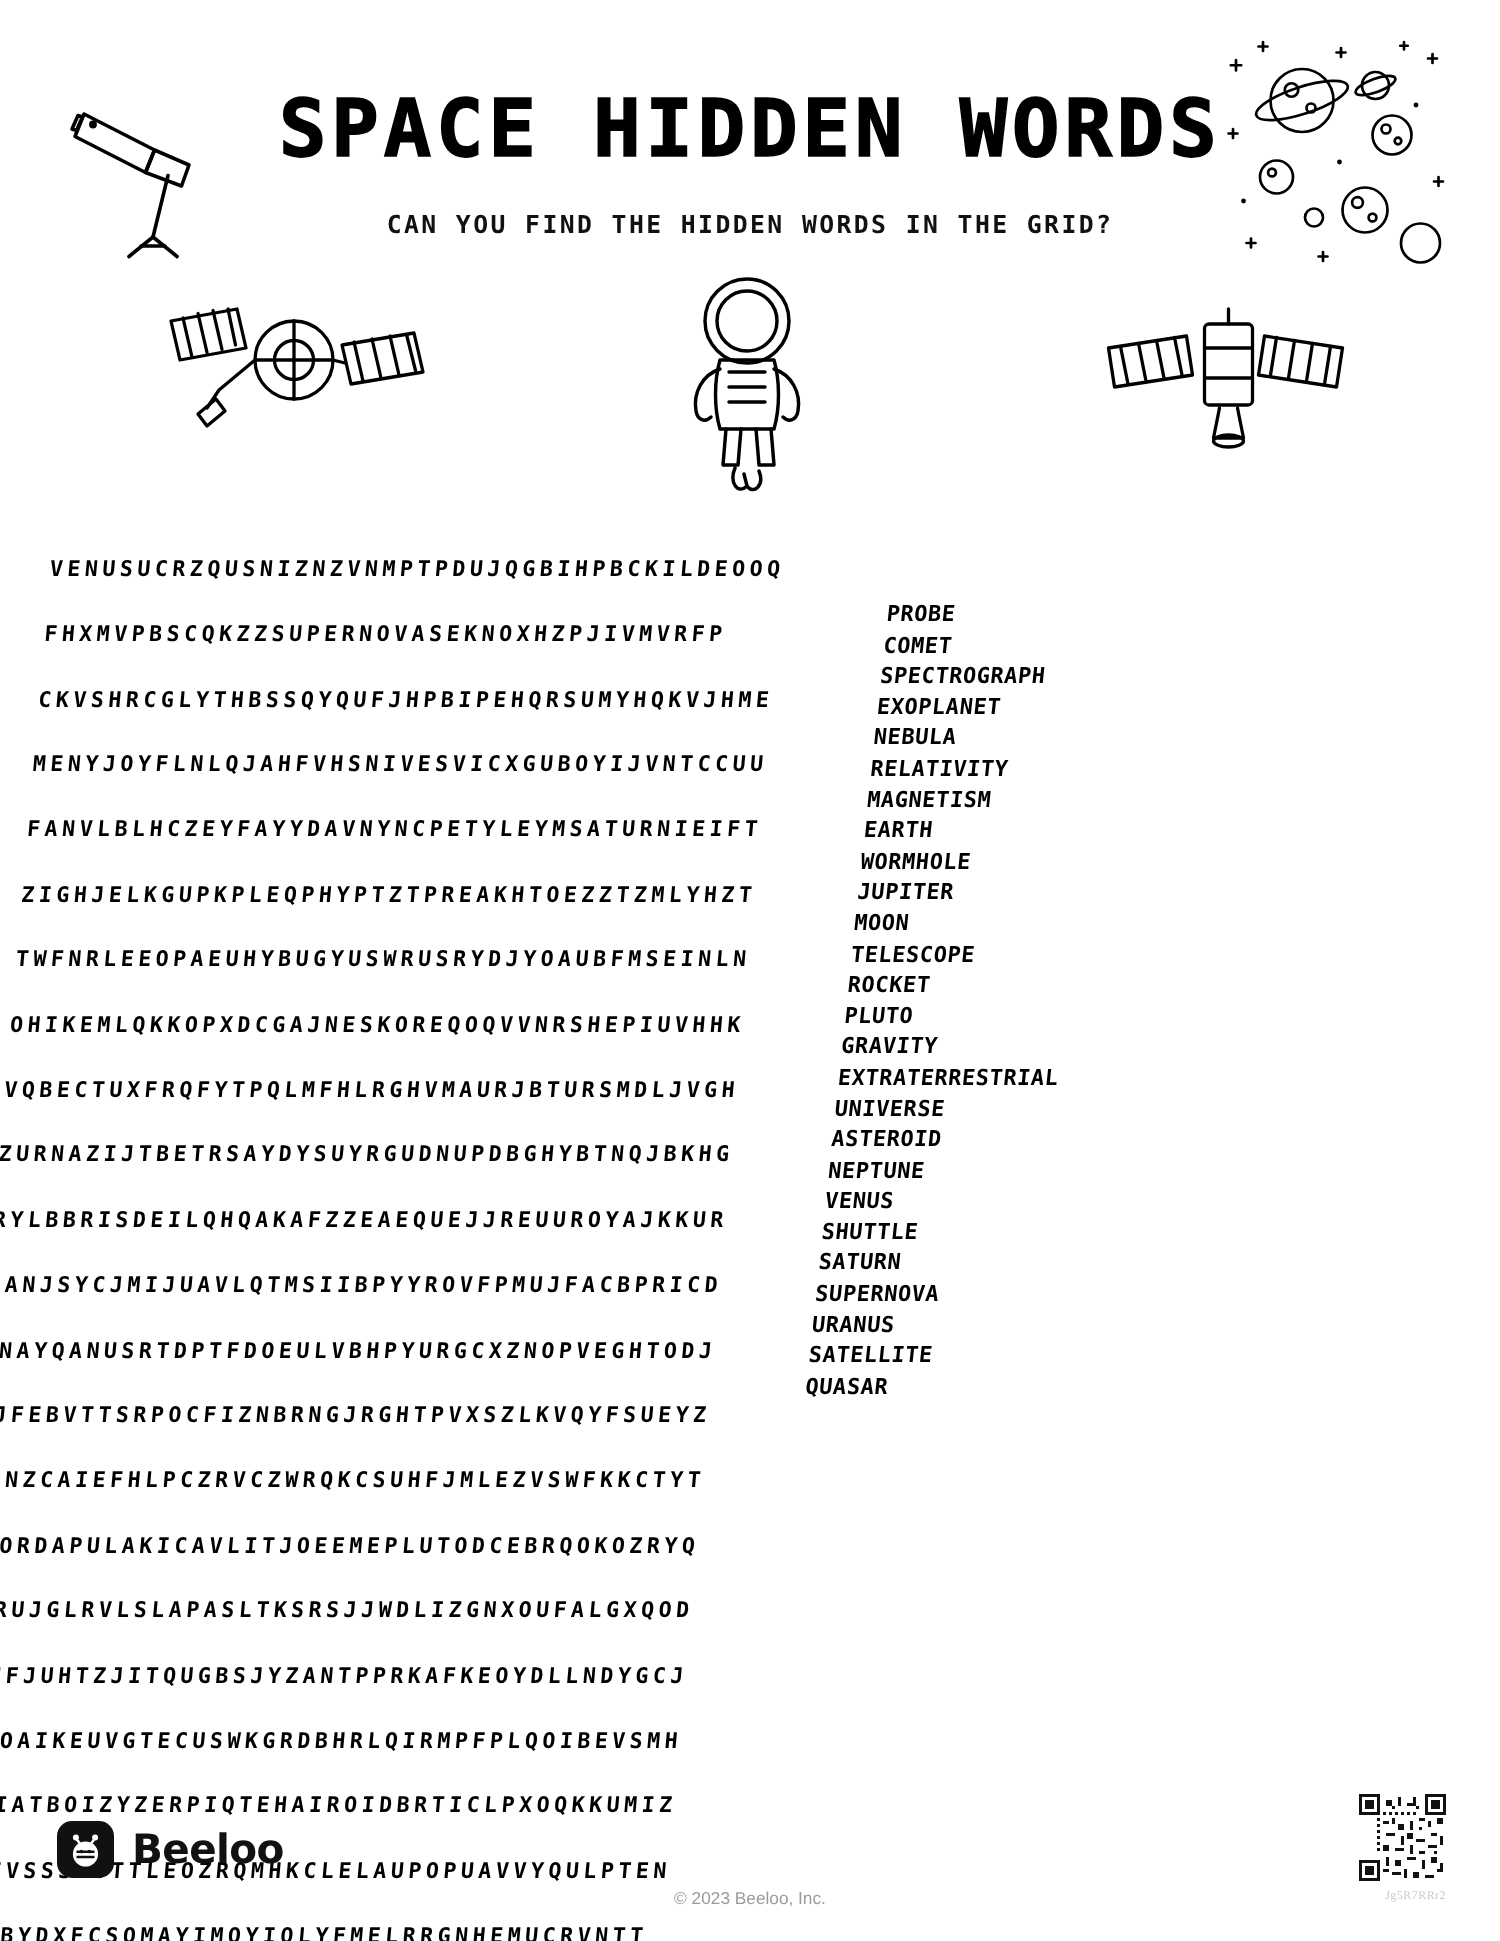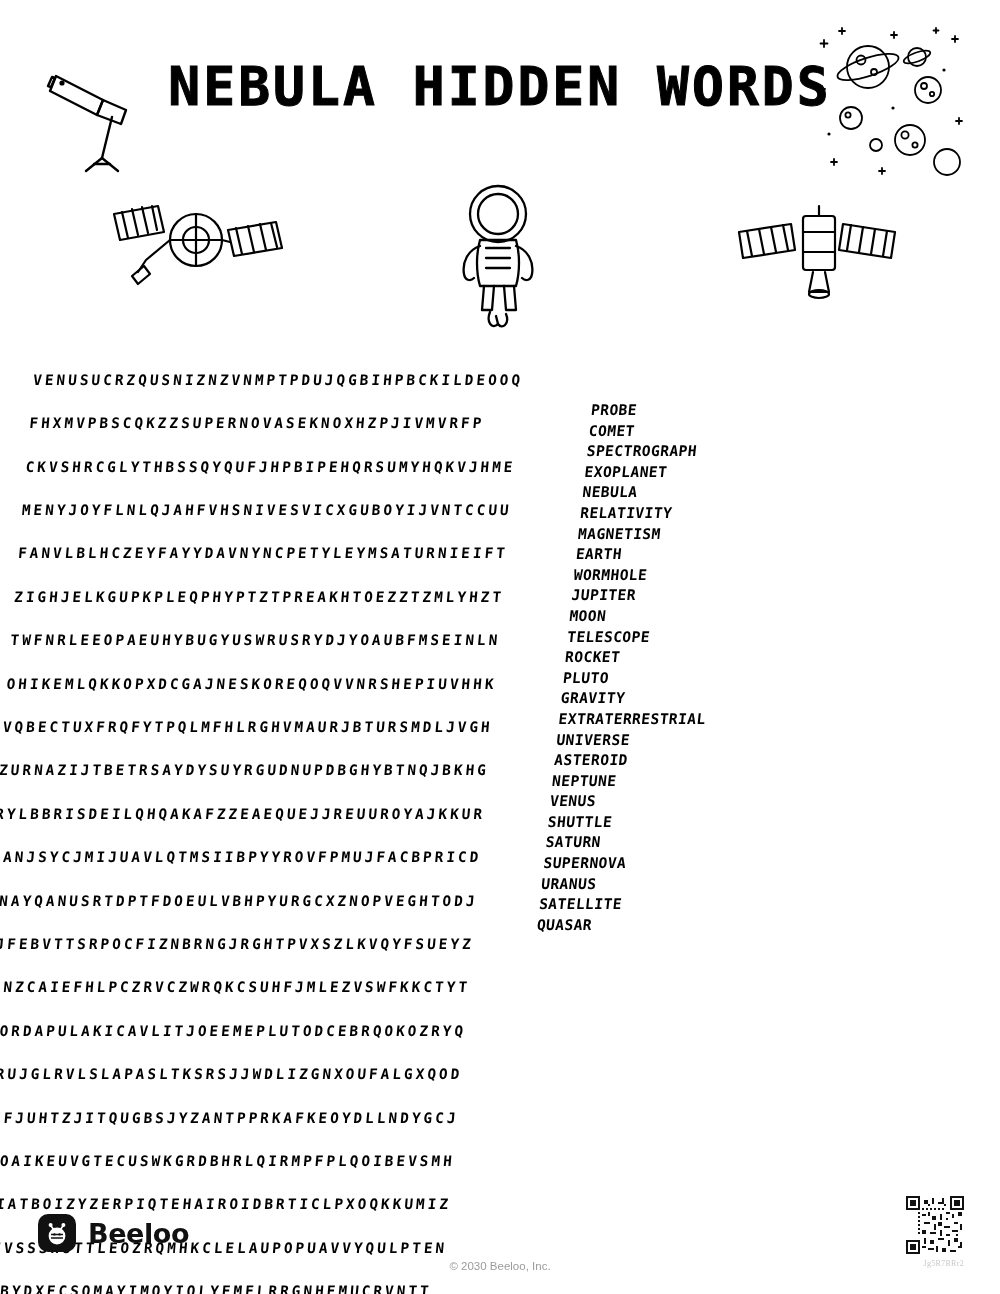--- a/index.html
+++ b/index.html
@@ -149,21 +149,22 @@
       <path d="M13 20 L9 29 L6 28 L10 19 Z"></path>
       <circle cx="20" cy="25" r="2.6" fill="#000" stroke="none"></circle>
       <path d="M61 42 L84 52 L79 66 L55 57 Z"></path>
       <path d="M70 59 L60 100"></path>
       <path d="M60 100 L44 113"></path>
       <path d="M60 100 L76 113"></path>
       <path d="M52 106 L68 106"></path>
     </svg>
   </div>
 
-  <div class="title">NEBULA HIDDEN WORDS</div>
+  <div class="title">SPACE HIDDEN WORDS</div>
+  <div class="subtitle">CAN YOU FIND THE HIDDEN WORDS IN THE GRID?</div>
 
   <div class="planets-art">
     <svg width="150" height="155" viewBox="0 0 150 155" fill="none" stroke="#000" stroke-width="1.8" stroke-linecap="round" stroke-linejoin="round">
 
       <circle cx="52" cy="45" r="21"></circle>
       <ellipse cx="52" cy="45" rx="32" ry="9" transform="rotate(-18 52 45)"></ellipse>
       <circle cx="45" cy="38" r="4.5"></circle>
       <circle cx="58" cy="50" r="3"></circle>
 
       <circle cx="112" cy="68" r="13"></circle>
@@ -338,21 +339,21 @@
         <path d="M13 12 l3 4 M25 12 l-3 4" stroke="#fff" stroke-width="1.7" stroke-linecap="round"></path>
         <circle cx="12.6" cy="11" r="2" fill="#fff"></circle>
         <circle cx="25.4" cy="11" r="2" fill="#fff"></circle>
         <circle cx="16.4" cy="20.4" r="1.2" fill="#111"></circle>
         <circle cx="21.6" cy="20.4" r="1.2" fill="#111"></circle>
       </svg>
     </span>
     <span class="brand-name">Beeloo</span>
   </div>
 
-  <div class="copyright">© 2030 Beeloo, Inc.</div>
+  <div class="copyright">© 2023 Beeloo, Inc.</div>
 
   <div class="qr">
     <svg class="qr-code" viewBox="0 0 29 29" shape-rendering="crispEdges">
       <rect width="29" height="29" fill="#fff"></rect>
       <g fill="#111">
 
         <rect x="0" y="0" width="7" height="1"></rect>
           <rect x="0" y="6" width="7" height="1"></rect>
         <rect x="0" y="0" width="1" height="7"></rect>
           <rect x="6" y="0" width="1" height="7"></rect>

